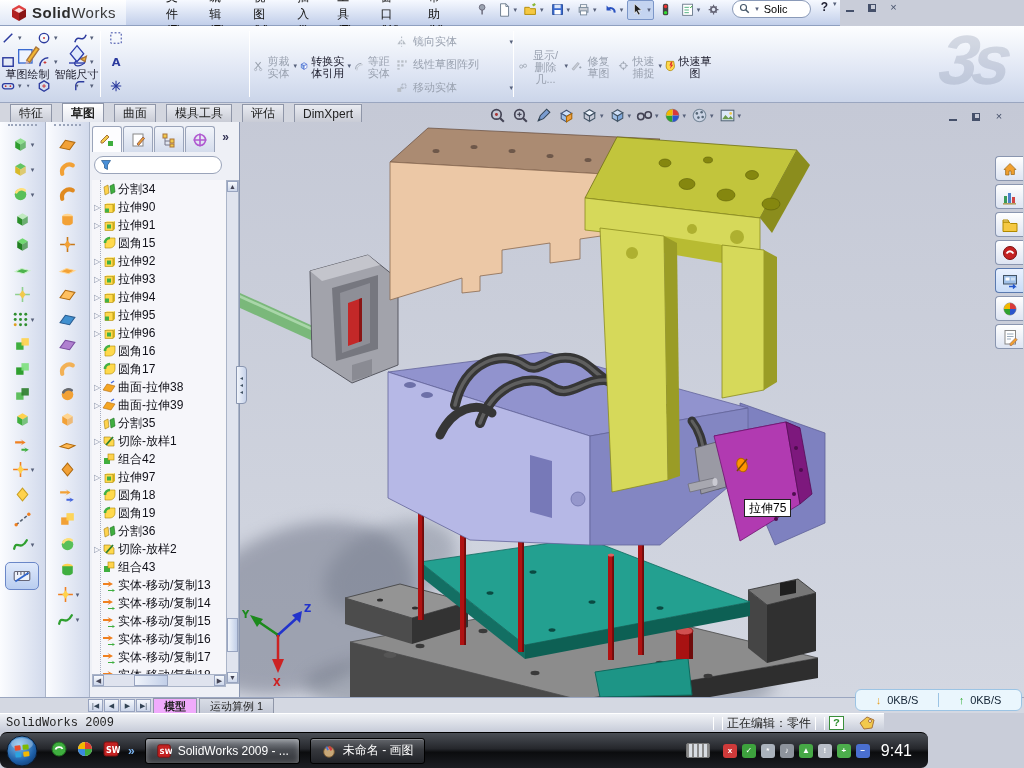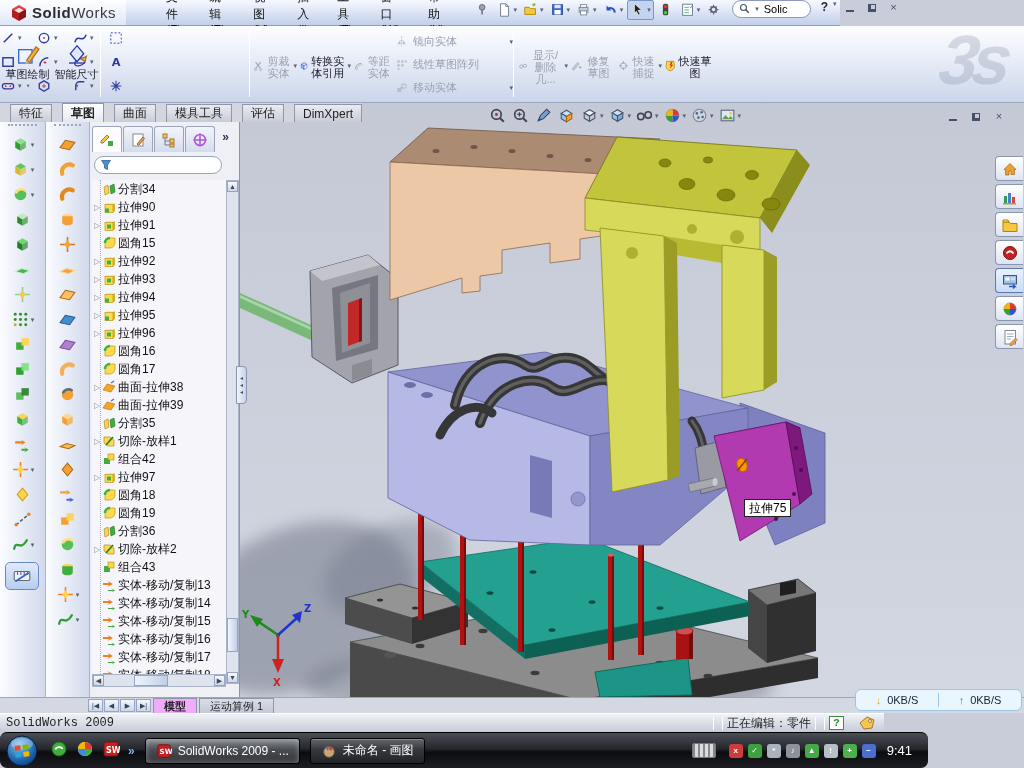--- a/index.html
+++ b/index.html
@@ -119,21 +119,21 @@
   .qlaunch{display:flex;align-items:center;gap:8px;margin-left:12px;}
   .taskbtn{height:26px;margin-left:10px;padding:0 10px;display:flex;align-items:center;gap:6px;
     border:1px solid #000;border-radius:3px;color:#fff;font-size:12px;white-space:nowrap;
     background:linear-gradient(#63666c,#36383d 45%,#212328);box-shadow:inset 0 1px 0 rgba(255,255,255,.25);}
   .taskbtn.active{background:linear-gradient(#8a8e95,#4a4d53 45%,#303237);box-shadow:inset 0 0 6px rgba(255,255,255,.35);}
   .traybar{margin-left:auto;display:flex;align-items:center;gap:5px;padding-right:8px;}
   .kbd{width:24px;height:15px;background:#d8dce2;border:1px solid #777;border-radius:2px;margin-right:8px;
     background-image:repeating-linear-gradient(90deg,#888 0 2px,transparent 2px 5px);}
   .tray-i{width:14px;height:14px;border-radius:3px;display:flex;align-items:center;justify-content:center;
     color:#fff;font-size:8px;font-weight:bold;}
-  .clock{color:#fff;font-size:13px;margin:0 8px 0 6px;text-align:right;}
+  .clock{color:#fff;font-size:16px;margin:0 8px 0 6px;text-align:right;}
   .chev{color:#7ab4f0;font-weight:bold;font-size:12px;}
 </style>
 </head>
 <body>
 
 <div id="root">
 
   <svg id="vp" class="abs" width="784" height="594" viewBox="0 0 784 594">
     <defs>
       <linearGradient id="bgg" x1="0" y1="0" x2="0" y2="1">

